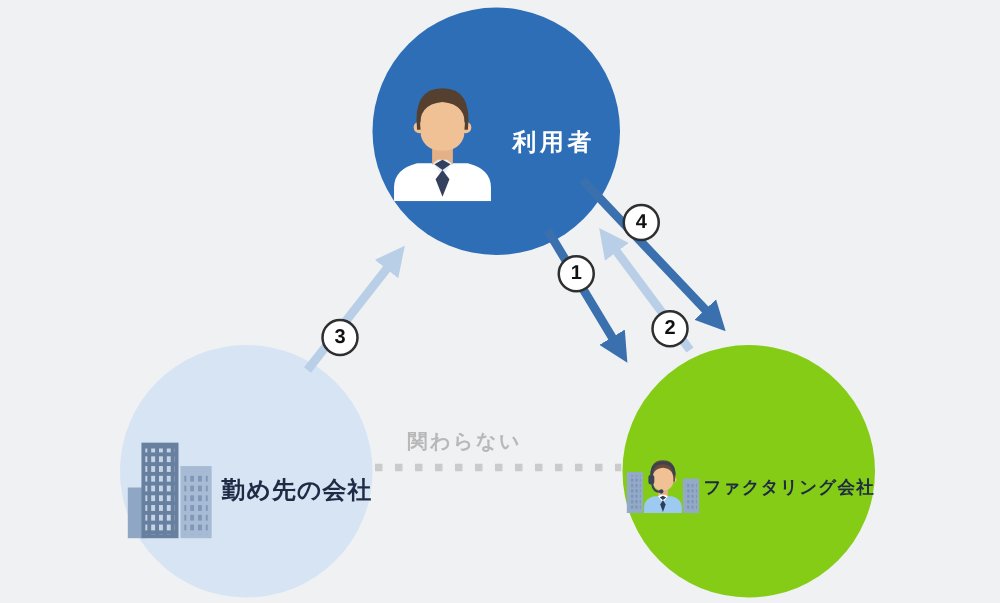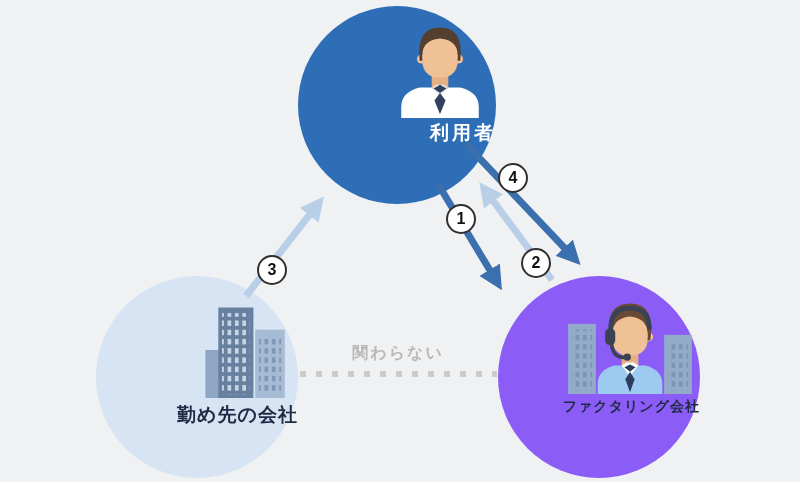--- a/index.html
+++ b/index.html
@@ -9,36 +9,36 @@
   }
   .stage{
     position:relative;
     width:800px;height:482px;
     background:#f0f1f2;
     overflow:hidden;
   }
   .node{
     position:absolute;
     border-radius:50%;
-    display:flex;flex-direction:column;align-items:flex-end;
+    display:flex;flex-direction:row;align-items:center;
     z-index:1;
   }
   .node-user{
     left:298px;top:6px;width:198px;height:198px;
     background:#2d6eb6;
     padding-top:16px;box-sizing:border-box;
   }
   .node-employer{
     left:96px;top:276px;width:202px;height:202px;
     background:#d6e4f4;
     padding-top:26px;box-sizing:border-box;
   }
   .node-factoring{
     left:498px;top:276px;width:202px;height:202px;
-    background:#8b5cf6;
+    background:#84cc16;
     padding-top:22px;box-sizing:border-box;
   }
   .node-label{
     font-weight:bold;
     color:#1f2a44;
     margin-top:4px;
     white-space:nowrap;
   }
   .node-user .node-label{
     color:#ffffff;font-size:19px;letter-spacing:3px;margin-top:2px;
@@ -57,21 +57,21 @@
     display:flex;align-items:center;justify-content:center;
     font-weight:bold;font-size:16px;color:#111111;
   }
   .badge-1{left:446px;top:204px;}
   .badge-2{left:521px;top:248px;}
   .badge-3{left:257px;top:255px;}
   .badge-4{left:498px;top:163px;}
   .no-relation{
     position:absolute;z-index:3;
     left:326px;top:343px;width:144px;
-    text-align:center;
+    text-align:left;
     font-weight:bold;font-size:16px;letter-spacing:2px;
     color:#b8b8b8;
   }
 </style>
 </head>
 <body>
 
 <div class="stage">
 
   <svg class="overlay" viewBox="0 0 800 482">

